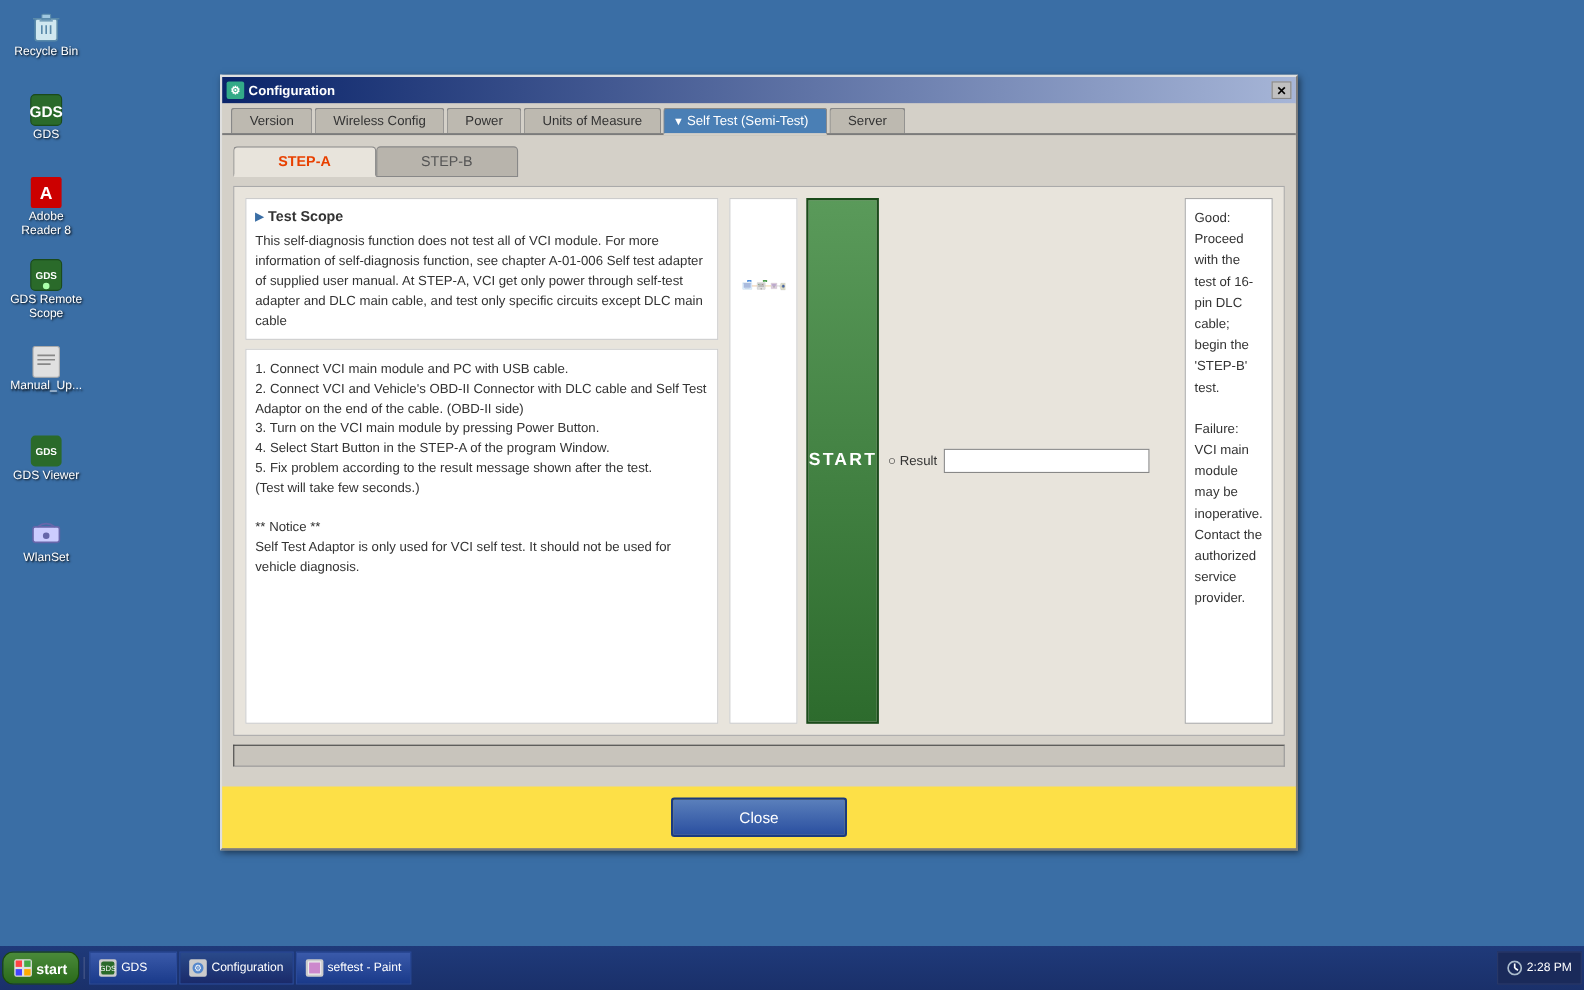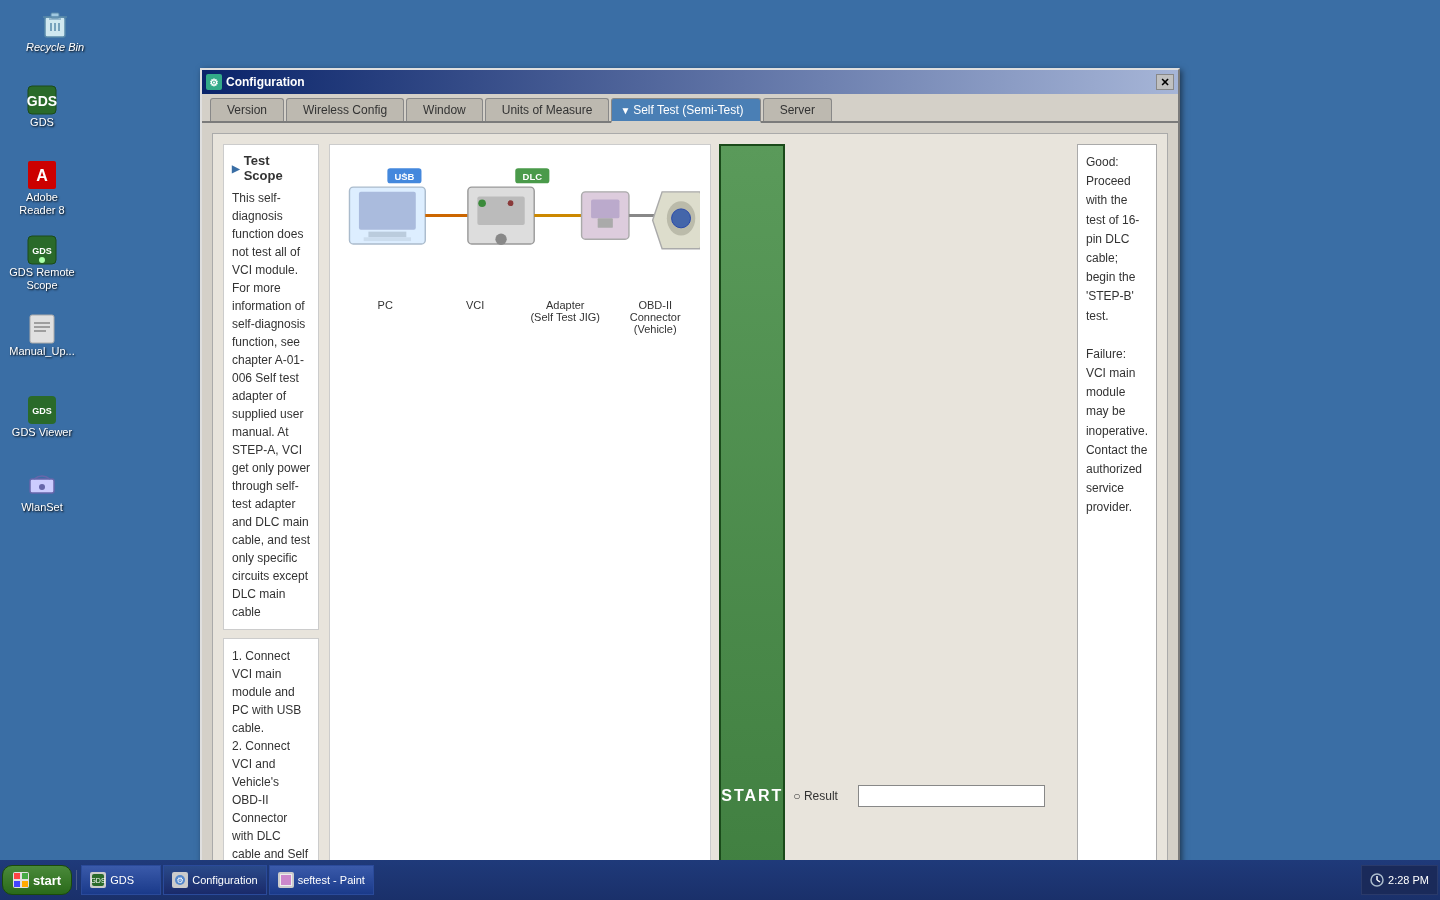--- a/index.html
+++ b/index.html
@@ -246,21 +246,21 @@
       padding: 8px 0;
       cursor: pointer;
       letter-spacing: 2px;
       width: 100%;
     }
 
     
     .result-row {
       display: flex;
       align-items: center;
-      gap: 20px;
+      gap: 6px;
     }
     .result-label {
       font-size: 12px;
       color: #333;
       white-space: nowrap;
     }
     .result-input {
       flex: 1;
       height: 22px;
       border: 1px solid #888;
@@ -378,21 +378,21 @@
     .separator { width: 1px; height: 20px; background: #4a5a8a; margin: 0 2px; }
 
     
     .icon-svg { width: 32px; height: 32px; }
   </style>
 </head>
 <body>
 
 <div class="desktop">
 
-  <div class="desktop-icon recycle-icon" style="top:5px;left:18px;font-style:italic;">
+  <div class="desktop-icon recycle-icon" style="top:5px;left:5px;">
     <svg class="icon-svg" viewBox="0 0 32 32">
       <rect x="6" y="8" width="20" height="20" rx="2" fill="#d0e8f0" stroke="#5a8aaa" stroke-width="1.5"></rect>
       <rect x="12" y="4" width="8" height="5" rx="1" fill="#a0c8e0" stroke="#5a8aaa" stroke-width="1"></rect>
       <line x1="4" y1="8" x2="28" y2="8" stroke="#5a8aaa" stroke-width="1.5"></line>
       <path d="M12 14 L12 22 M16 14 L16 22 M20 14 L20 22" stroke="#5a8aaa" stroke-width="1.5"></path>
       <path d="M10 10 L22 10" stroke="#5a8aaa" stroke-width="1"></path>
     </svg>
     <span class="icon-label">Recycle Bin</span>
   </div>
 
@@ -452,28 +452,32 @@
 
     <div class="window-titlebar">
       <div class="titlebar-icon">⚙</div>
       <span class="titlebar-title">Configuration</span>
       <div class="titlebar-close">✕</div>
     </div>
 
     <div class="tab-strip">
       <div class="tab">Version</div>
       <div class="tab">Wireless Config</div>
-      <div class="tab">Window</div>
+      <div class="tab">Power</div>
       <div class="tab">Units of Measure</div>
       <div class="tab selected-arrow active">Self Test (Semi-Test)</div>
       <div class="tab">Server</div>
     </div>
 
     <div class="window-content">
 
+      <div class="sub-tab-strip">
+        <div class="sub-tab active">STEP-A</div>
+        <div class="sub-tab inactive">STEP-B</div>
+      </div>
 
       <div class="content-area">
 
         <div class="left-panel">
 
           <div class="panel-section">
             <div class="panel-section-title">Test Scope</div>
             <div class="panel-section-body">This self-diagnosis function does not test all of VCI module. For more information of self-diagnosis function, see chapter A-01-006 Self test adapter of supplied user manual. At STEP-A, VCI get only power through self-test adapter and DLC main cable, and test only specific circuits except DLC main cable</div>
           </div>
 
@@ -521,26 +525,20 @@
               <rect x="265" y="38" width="30" height="20" rx="2" fill="#bbaacc"></rect>
               <rect x="272" y="58" width="16" height="10" fill="#aaa" rx="1"></rect>
 
               <line x1="305" y1="55" x2="340" y2="55" stroke="#888" stroke-width="3"></line>
 
               <path d="M340 30 L380 30 L390 60 L380 90 L340 90 L330 60 Z" fill="#ddddcc" stroke="#aaa" stroke-width="1.5"></path>
               <ellipse cx="360" cy="58" rx="15" ry="18" fill="#bbbbaa"></ellipse>
               <circle cx="360" cy="58" r="10" fill="#4466aa" stroke="#2244aa" stroke-width="1"></circle>
             </svg>
 
-            <div class="diagram-labels">
-              <div class="diagram-label">PC</div>
-              <div class="diagram-label">VCI</div>
-              <div class="diagram-label" style="text-align:center;">Adapter<br>(Self Test JIG)</div>
-              <div class="diagram-label" style="text-align:center;">OBD-II<br>Connector<br>(Vehicle)</div>
-            </div>
           </div>
 
           <button class="start-btn">START</button>
 
           <div class="result-row">
             <span class="result-label">○ <span>Result</span></span>
             <input class="result-input" type="text" value="" style="">
           </div>
 
           <div class="result-text-area" style="white-space:pre-line;">Good:  Proceed with the test of 16-pin DLC cable; begin the 'STEP-B' test.

